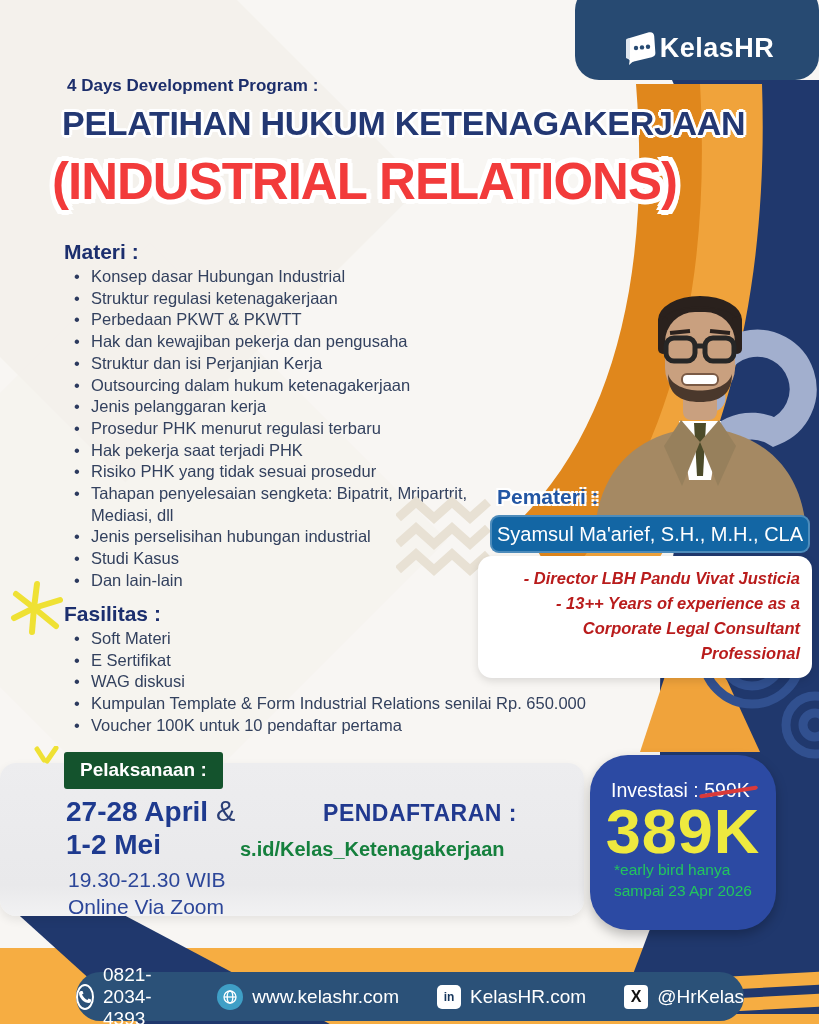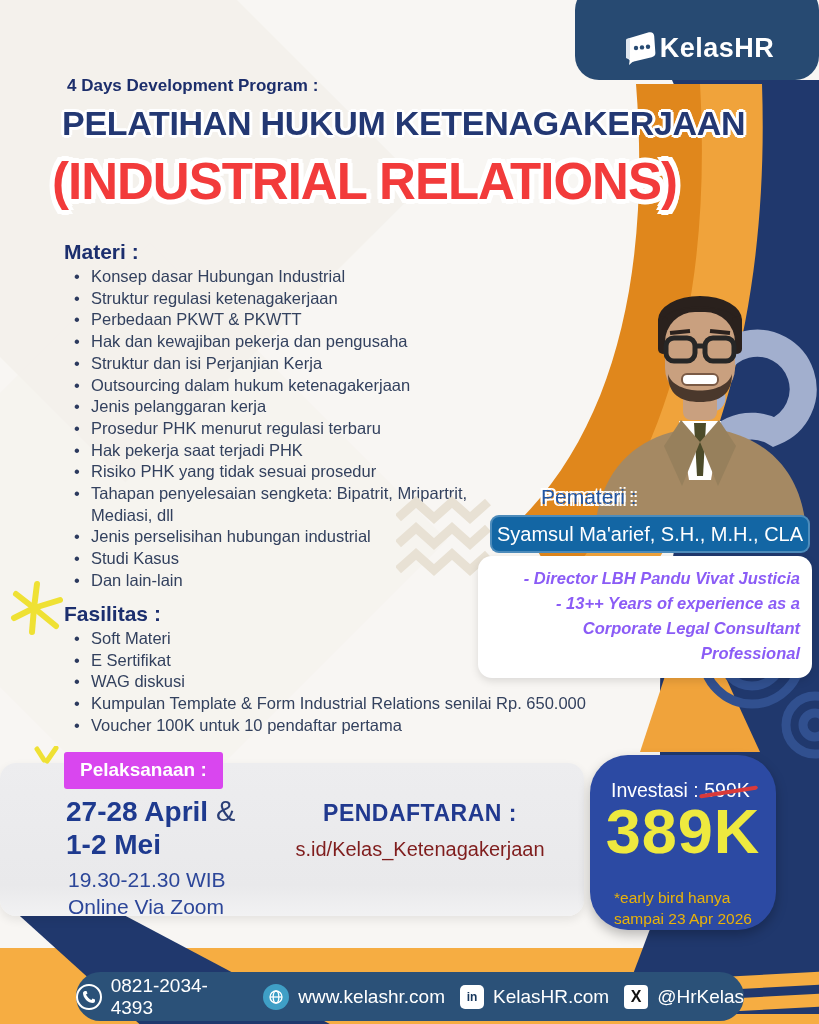--- a/index.html
+++ b/index.html
@@ -32,53 +32,53 @@
   ul.bullets{margin:0;padding:0;list-style:none;}
   ul.bullets li{position:relative;padding-left:19px;font-size:16.5px;line-height:21.7px;color:#33415e;}
   ul.bullets li::before{content:"•";position:absolute;left:2px;color:#2c3a5e;}
   .materi-list{left:72px;top:266px;width:402px;}
   .fasilitas-list{left:72px;top:628px;width:560px;}
   
   .star-burst{left:10px;top:578px;}
   .tick-mark{left:34px;top:746px;}
   
   .chevrons{left:396px;top:496px;}
-  .pemateri-head{left:497px;top:485px;font-size:21px;font-weight:400;color:#2256a4;
-    text-shadow:-2px -2px 0 #fff,2px -2px 0 #fff,-2px 2px 0 #fff,2px 2px 0 #fff;margin-left:44px;}
+  .pemateri-head{left:497px;top:485px;font-size:21px;font-weight:700;color:#2256a4;
+    text-shadow:-2px -2px 0 #fff,2px -2px 0 #fff,-2px 2px 0 #fff,2px 2px 0 #fff;}
   .name-badge{left:490px;top:515px;width:320px;height:38px;background:#1366a4;border-radius:9px;
     display:flex;align-items:center;justify-content:center;color:#fff;font-size:20px;box-shadow:0 0 0 2px rgba(255,255,255,.25) inset;}
   .cred-card{left:478px;top:556px;width:334px;background:#fff;border-radius:14px;padding:10px 12px 12px 14px;box-sizing:border-box;
     box-shadow:0 3px 8px rgba(0,0,0,.12);}
-  .cred-card p{margin:0;text-align:right;font-style:italic;font-weight:700;font-size:16.5px;line-height:25px;color:#8b5cf6;}
+  .cred-card p{margin:0;text-align:right;font-style:italic;font-weight:700;font-size:16.5px;line-height:25px;color:#b91c1c;}
   
   .gray-panel{left:0px;top:763px;width:584px;height:153px;background:linear-gradient(#ededef,#e9e9eb 80%,#f2f2f3);border-radius:16px;
     box-shadow:0 4px 10px rgba(0,0,0,.08);}
-  .pelaks-badge{left:64px;top:752px;background:#d946ef;color:#fff;font-weight:800;font-size:19px;padding:7px 16px 8px 16px;border-radius:3px;}
+  .pelaks-badge{left:64px;top:752px;background:#14532d;color:#fff;font-weight:800;font-size:19px;padding:7px 16px 8px 16px;border-radius:3px;}
   .dates1{left:66px;top:795px;font-size:28px;font-weight:800;color:#1e3a8f;}
   .dates1 .amp{font-weight:500;font-size:29px;color:#2b3f77;}
   .dates2{left:66px;top:829px;font-size:28px;font-weight:800;color:#1e3a8f;}
   .time-line{left:68px;top:868px;font-size:21px;font-weight:500;color:#2c4699;}
   .mode-line{left:68px;top:895px;font-size:21px;font-weight:500;color:#2c4699;}
   .pendaftaran-head{left:250px;top:800px;width:340px;text-align:center;font-size:23px;font-weight:800;color:#21398f;letter-spacing:.5px;}
-  .pendaftaran-link{left:240px;top:838px;width:360px;text-align:center;font-size:20px;font-weight:400;color:#7f1d1d;}
+  .pendaftaran-link{left:240px;top:838px;width:360px;font-size:20px;font-weight:700;color:#15803d;}
   
   .invest-card{left:590px;top:755px;width:186px;height:175px;background:#2c4aa3;border-radius:38px;box-shadow:0 5px 12px rgba(0,0,0,.25);}
   .invest-label{position:absolute;left:21px;top:24px;font-size:19.5px;color:#fff;}
   .strike{position:relative;display:inline-block;}
   .strike::after{content:"";position:absolute;left:-5px;right:-8px;top:46%;height:4px;background:#d93a3a;border-radius:2px;transform:rotate(-9deg);}
   .invest-price{position:absolute;left:0;top:40px;width:100%;text-align:center;font-size:63px;font-weight:800;color:#eee93f;letter-spacing:1px;}
-  .invest-note{position:absolute;left:24px;top:132px;font-size:15.5px;line-height:21px;color:#eab308;}
+  .invest-note{position:absolute;left:24px;top:104px;font-size:15.5px;line-height:21px;color:#22c55e;}
   
   .band-orange{left:0;top:948px;width:819px;height:76px;background:#f6ad42;}
   .band-navy-right{left:618px;top:918px;width:201px;height:96px;background:#20386d;clip-path:polygon(18% 0,100% 0,100% 100%,0 100%);}
   .band-stripe{position:absolute;background:#f6ad42;height:13px;left:40px;right:0;transform:skewY(-3deg);}
   .navy-diag{left:0;top:898px;width:340px;height:126px;background:#20386d;clip-path:polygon(0 0,27% 0,97% 100%,41% 100%);}
   
   .footer-pill{left:76px;top:972px;width:668px;height:49px;background:#2b5178;border-radius:25px;
-    display:flex;align-items:center;justify-content:center;gap:15px;}
+    display:flex;align-items:center;justify-content:center;gap:38px;}
   .f-item{display:flex;align-items:center;gap:9px;color:#fff;font-size:19px;font-weight:500;}
   .ic-circle{width:26px;height:26px;border-radius:50%;display:flex;align-items:center;justify-content:center;box-sizing:border-box;}
   .ic-wa{border:2px solid #fff;}
   .ic-globe{background:#3f9fc6;}
   .ic-square{width:24px;height:24px;background:#fff;border-radius:4px;display:flex;align-items:center;justify-content:center;
     color:#111;font-weight:800;font-size:16px;}
   .ic-square.in{color:#16365c;font-size:12px;border-radius:5px;}
 </style>
 </head>
 <body>

